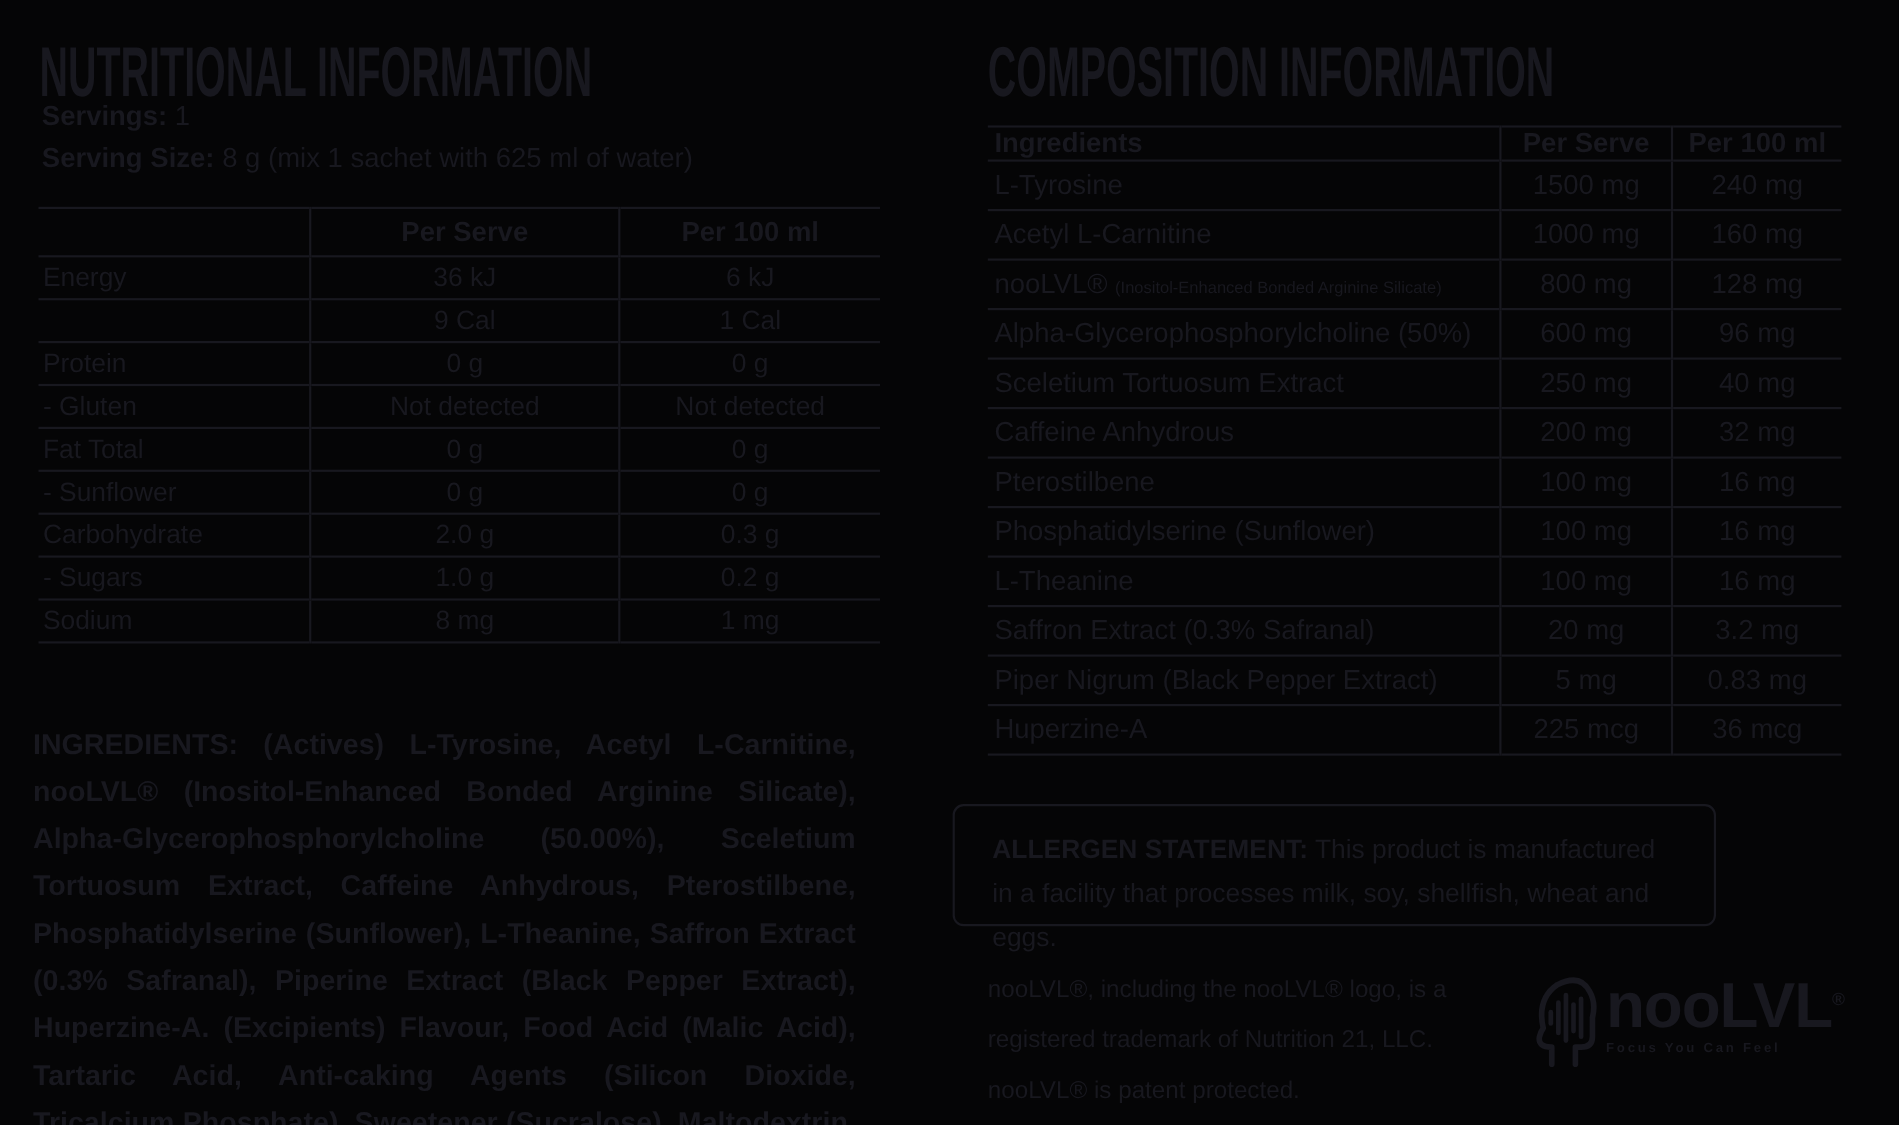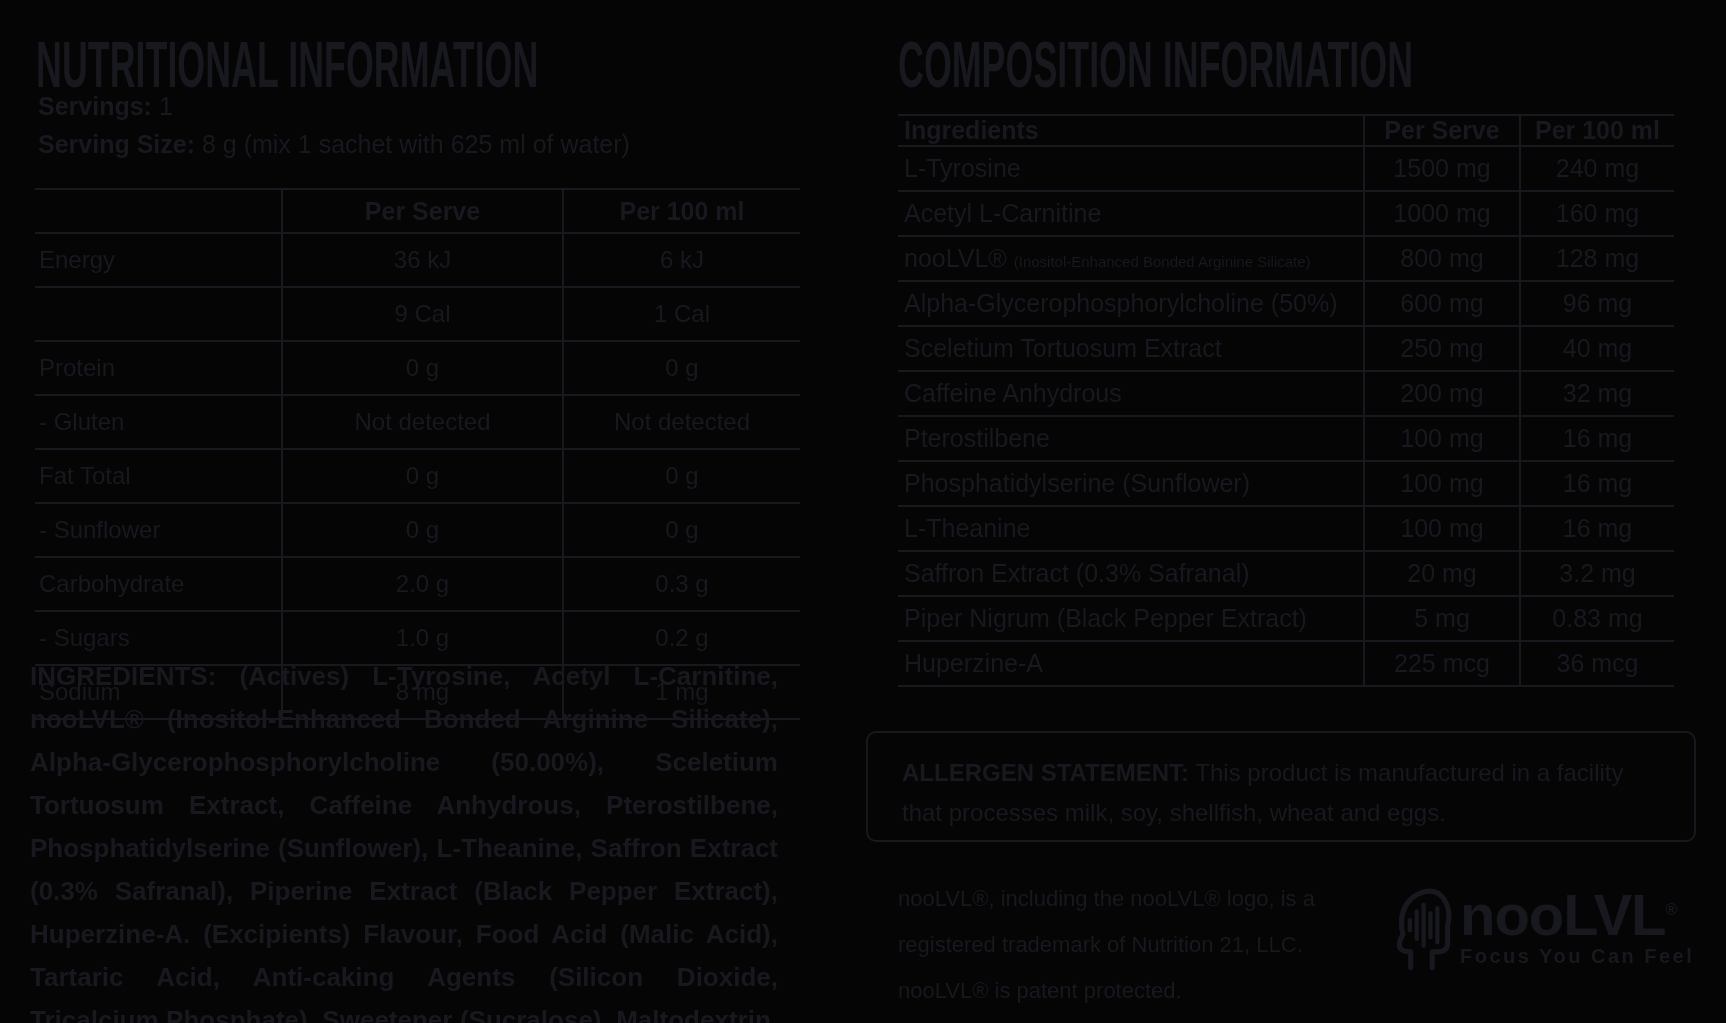--- a/index.html
+++ b/index.html
@@ -30,58 +30,58 @@
   
   table{border-collapse:collapse;table-layout:fixed;color:var(--ink);}
   tr{border-bottom:2px solid var(--ink);}
   thead tr{border-top:2px solid var(--ink);}
   td,th{overflow:hidden;white-space:nowrap;vertical-align:middle;font-weight:400;}
   td:nth-child(2),td:nth-child(3),th:nth-child(2),th:nth-child(3){border-left:2px solid var(--ink);}
   .c{text-align:center;}
 
   #nutrition-table{position:absolute;left:35px;top:188px;width:765px;font-size:24px;}
   #nutrition-table th{height:44px;font-size:25px;font-weight:700;text-align:center;}
-  #nutrition-table td{height:54px;padding-left:4px;}
+  #nutrition-table td{height:39px;padding-left:4px;}
   #nutrition-table td.c{padding-left:0;}
 
   #composition-table{position:absolute;left:898px;top:114px;width:776px;font-size:25px;}
   #composition-table th{height:30px;font-size:25px;font-weight:700;text-align:center;}
   #composition-table th:first-child{text-align:left;padding-left:6px;}
   #composition-table td{height:45px;padding-left:6px;}
   #composition-table td.c{padding-left:0;}
   .small-note{font-size:15px;font-weight:400;}
 
   
   #ingredients-para{
     position:absolute;left:30px;top:655px;width:748px;
     font-size:26px;font-weight:700;line-height:43px;
     text-align:justify;color:var(--ink);
   }
   #ingredients-para b{font-weight:900;}
 
   
   #allergen-box{
-    position:absolute;left:866px;top:731px;width:830px;height:111px;
+    position:absolute;left:866px;top:731px;width:694px;height:111px;
     border:2px solid var(--ink);border-radius:10px;
     padding:20px 30px 0 34px;
     font-size:24px;line-height:40px;color:var(--ink);
   }
   #allergen-box b{font-weight:800;}
 
   
   #trademark-para{position:absolute;left:898px;top:876px;font-size:22px;line-height:46px;color:var(--ink);}
   #trademark-para span{display:block;white-space:nowrap;}
 
   
   #logo{position:absolute;left:1390px;top:880px;width:320px;display:flex;align-items:flex-start;color:var(--ink);}
   #logo .icon{flex:0 0 auto;margin-top:4px;}
   #logo .txt{margin-left:8px;}
   #logo .wordmark{font-size:58px;font-weight:900;letter-spacing:-1px;line-height:60px;white-space:nowrap;}
   #logo .reg{font-size:16px;vertical-align:super;font-weight:700;}
-  #logo .tagline{font-size:20px;font-weight:700;letter-spacing:2.5px;text-align:right;margin-top:0px;white-space:nowrap;}
+  #logo .tagline{font-size:12px;font-weight:700;letter-spacing:2.5px;text-align:left;margin-top:0px;white-space:nowrap;}
   svg .st{stroke:var(--ink);fill:none;stroke-linecap:round;stroke-linejoin:round;}
 </style>
 </head>
 <body>
 
 <div class="canvas">
 
   <h1 class="big-title" id="nutri-title">NUTRITIONAL INFORMATION</h1>
 
   <p class="serv-line" id="servings-line">

